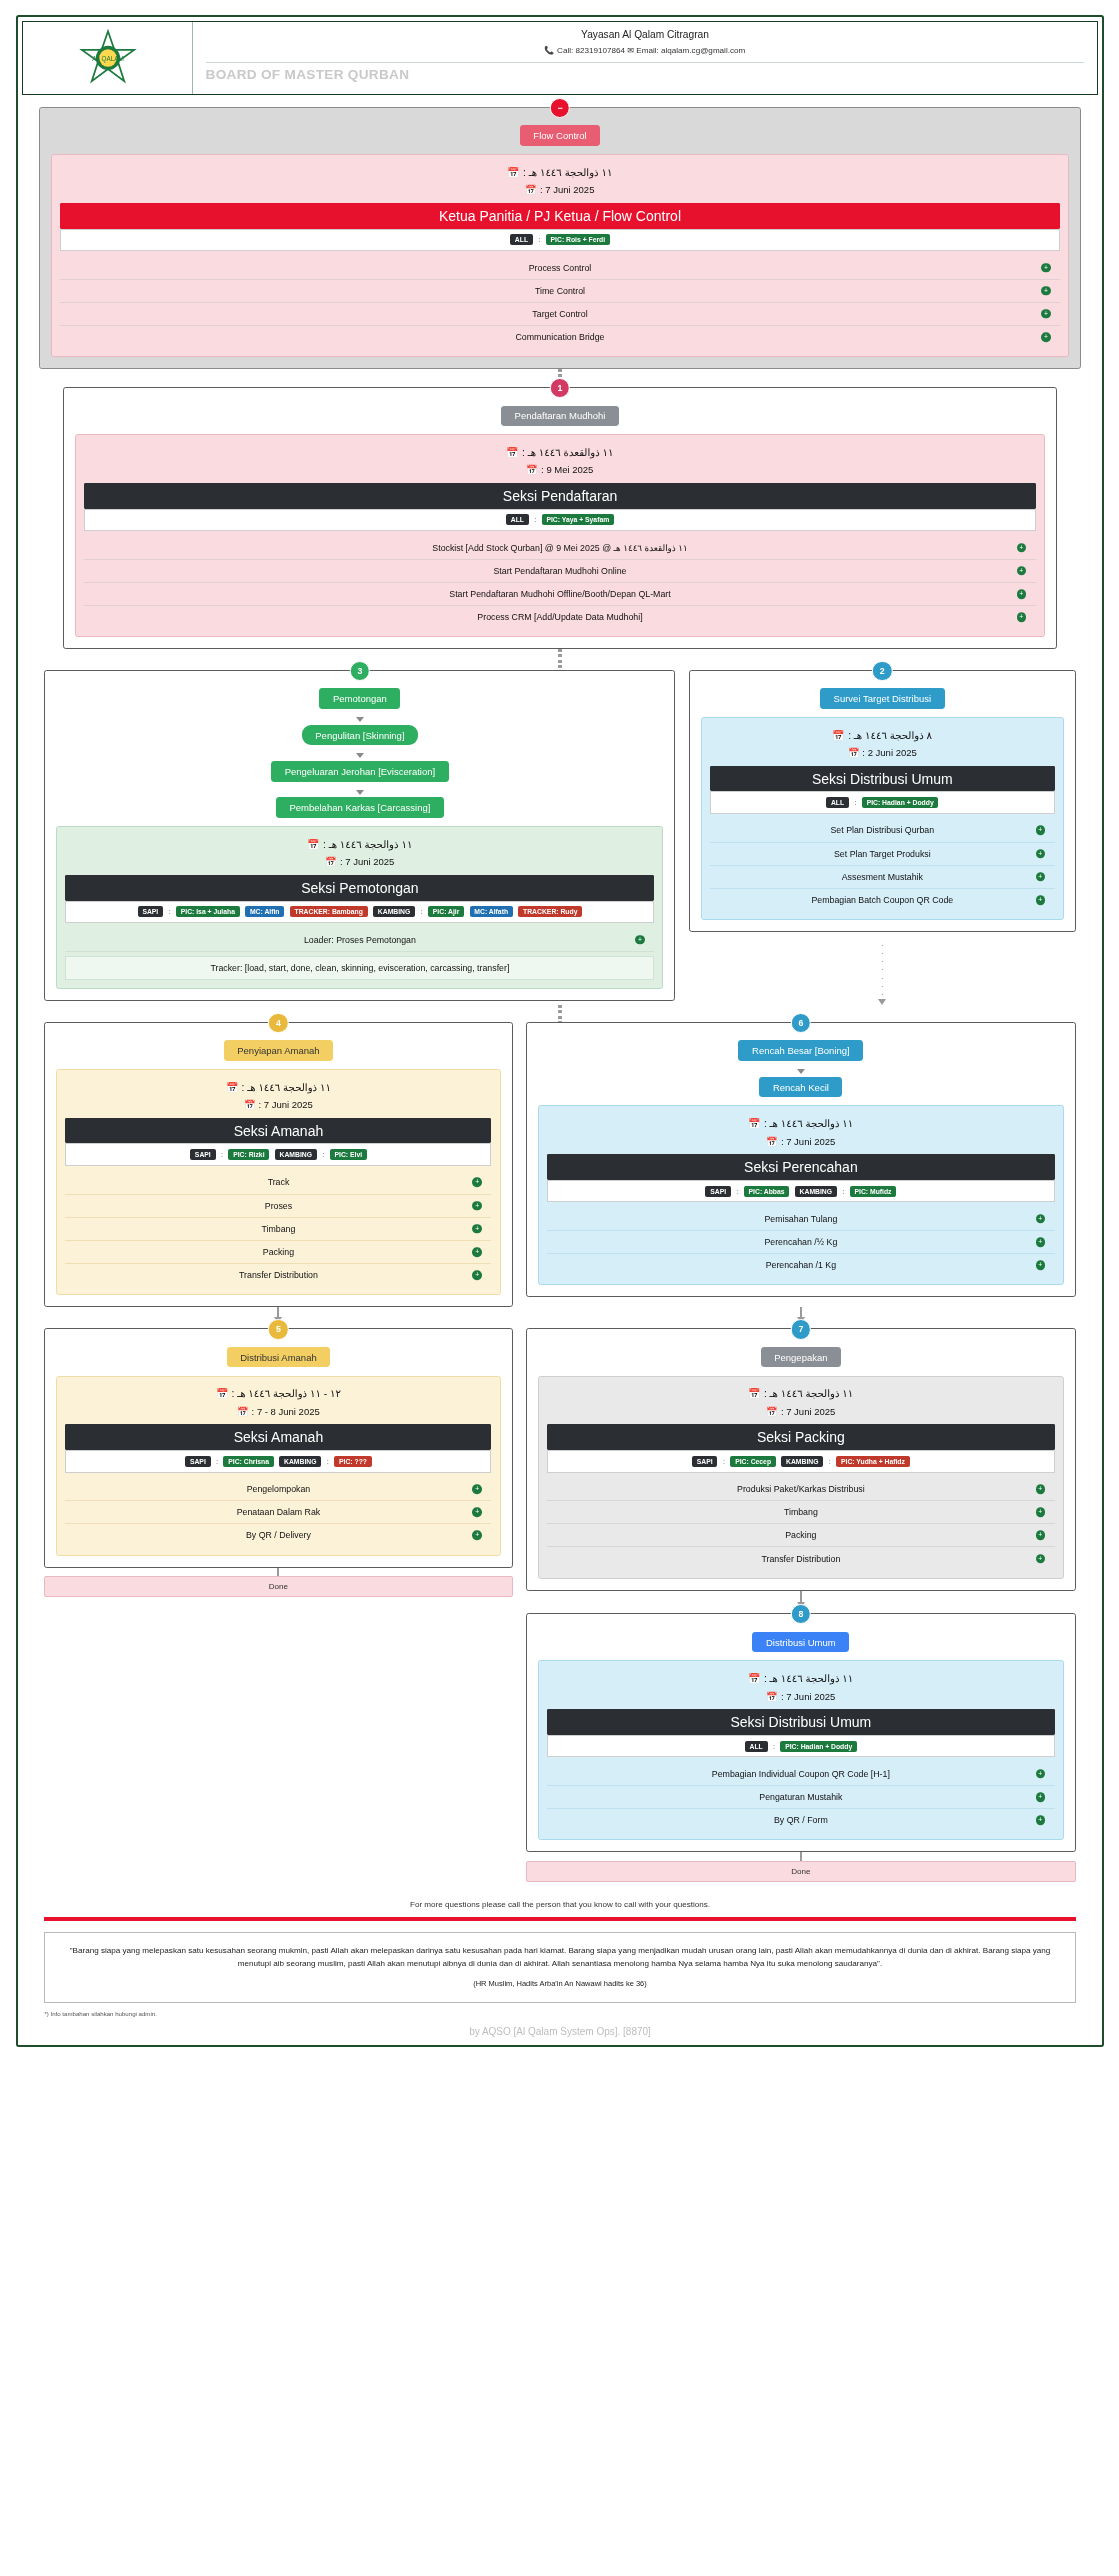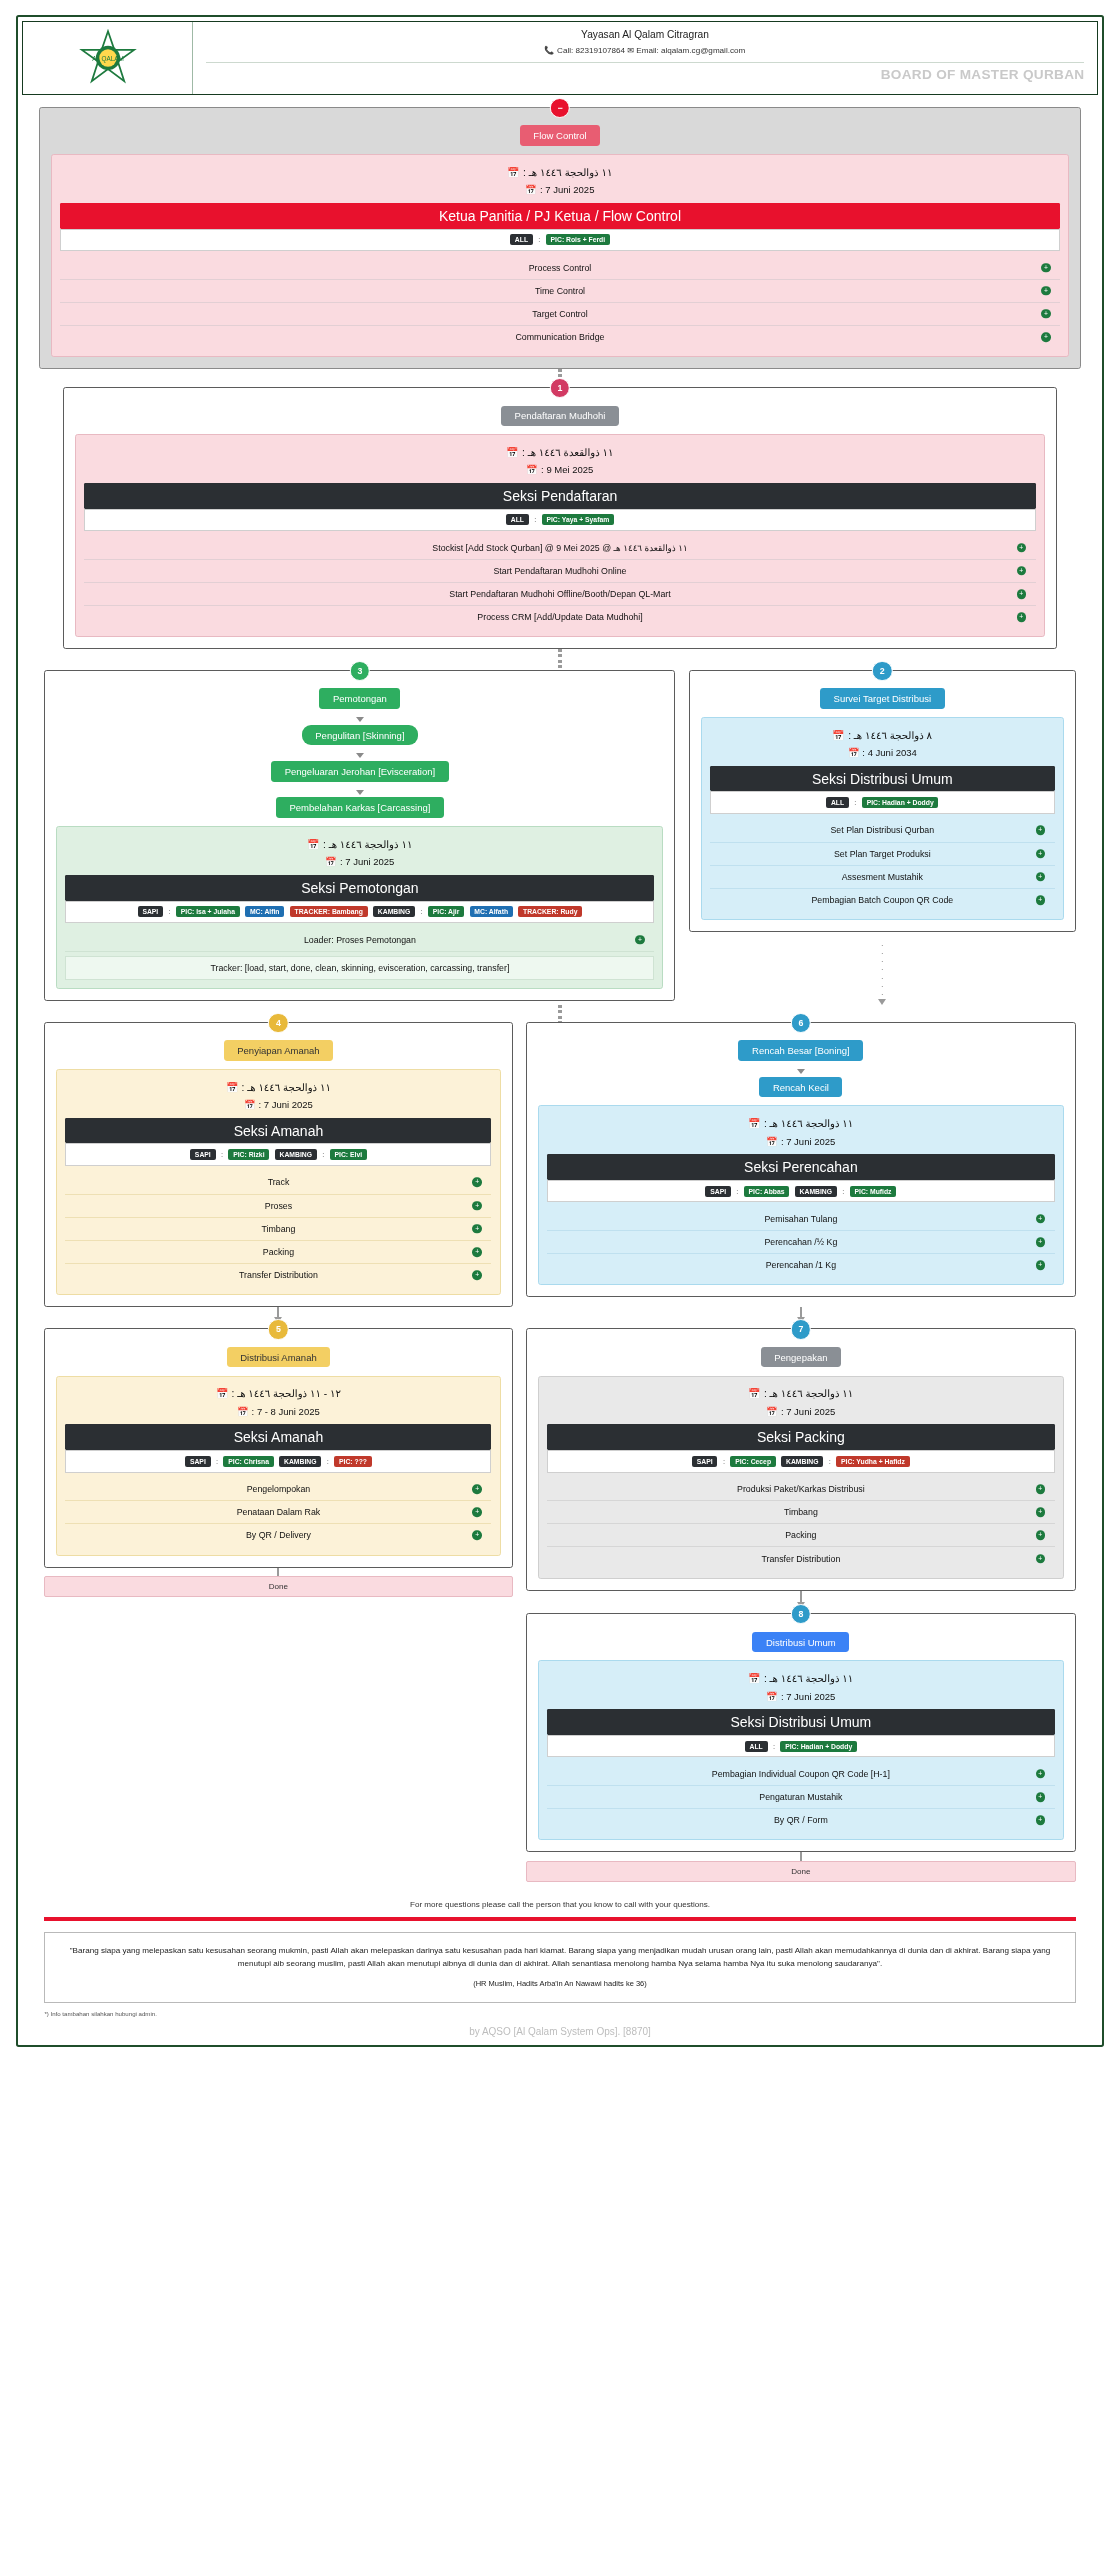--- a/index.html
+++ b/index.html
@@ -39,21 +39,21 @@
     width: 58px; height: 58px;
     display: flex; align-items: center; justify-content: center;
   }
   .hdr-right { flex: 1; padding: 6.8px 12.2px 0 12.2px; }
   .hdr-title { text-align: center; font-size: 10.2px; color: #222; }
   .hdr-contact {
     text-align: center; font-size: 8.1px; color: #333; margin-top: 5.4px;
   }
   .hdr-rule { border-bottom: 0.7px solid #cdd9cf; margin: 6.8px 0 4.1px 0; }
   .hdr-board {
-    text-align: right; font-size: 13.6px; font-weight: bold; color: #c9c9c9;
+    text-align: left; font-size: 13.6px; font-weight: bold; color: #c9c9c9;
     letter-spacing: 0.3px; padding-bottom: 4.1px;
   }
 
   
   .section {
     border: 1.4px solid #5b5b5b;
     border-radius: 2.7px;
     background: #fff;
     position: relative;
     padding: 17.6px 11px 11px 11px;
@@ -311,21 +311,21 @@
       <div class="section">
         <div class="badge" style="background:#2e9bc9;">2</div>
         <div class="title-chip" style="background:#2e9bc9;">Survei Target Distribusi</div>
         <div class="panel" style="background:#d6eef8;border:0.7px solid #aadaee;">
           <div class="date-line ar">
             <span>📅</span> :
             <span>٨ ذوالحجة ١٤٤٦ هـ</span>
           </div>
           <div class="date-line">
             <span>📅</span> :
-            <span>4 Juni 2034</span>
+            <span>2 Juni 2025</span>
           </div>
           <div class="seksi-bar">Seksi Distribusi Umum</div>
           <div class="pic-row">
             <span class="tag tag-dark">ALL</span>
             <span class="sep">:</span>
             <span class="tag tag-green">PIC: Hadian + Doddy</span>
           </div>
           <div class="row-list">
             <div class="row-item" style="border-bottom-color:#bfe0ef">
               <span>Set Plan Distribusi Qurban</span>

